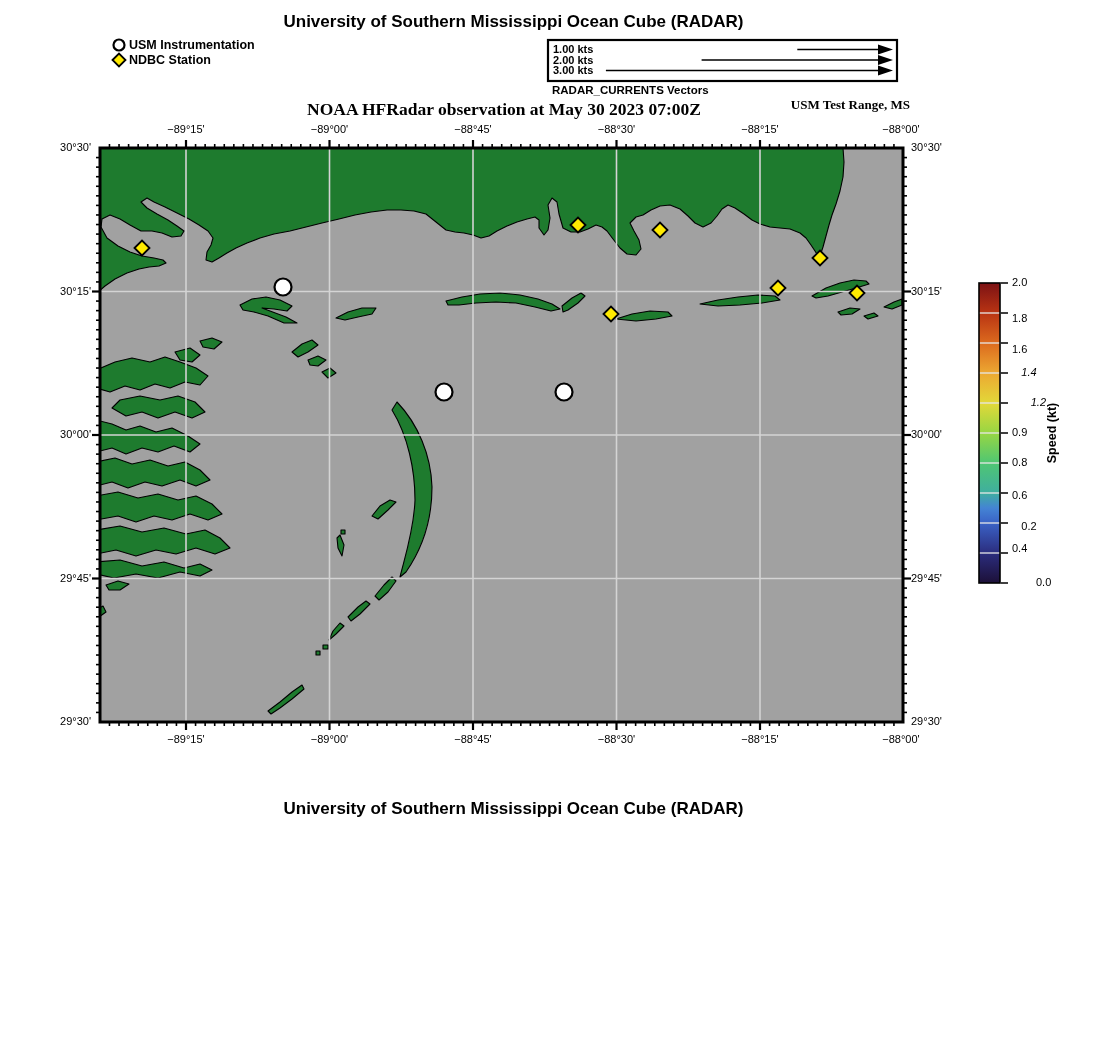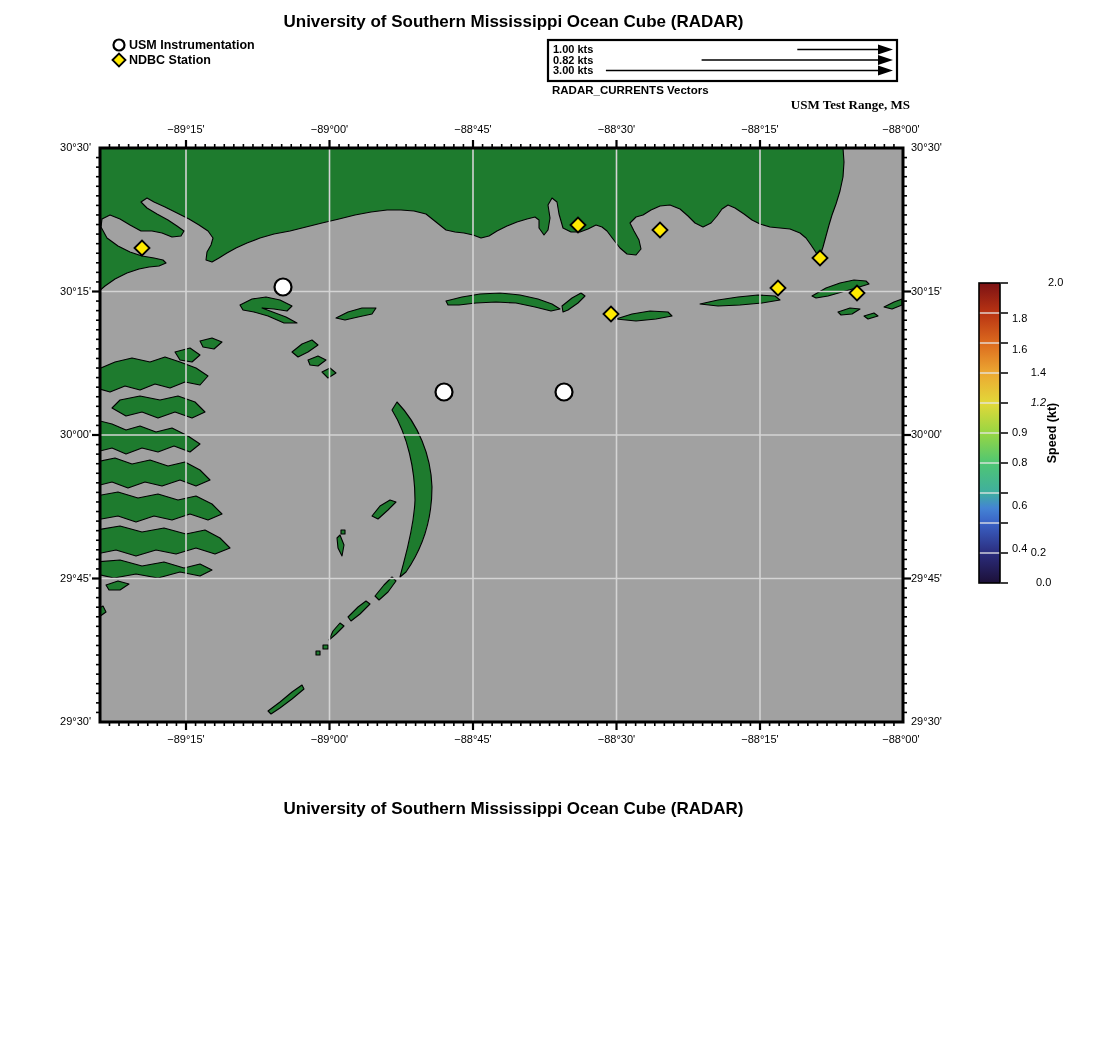--- a/index.html
+++ b/index.html
@@ -448,23 +448,24 @@
         <line x1="1000.8" y1="523" x2="1008" y2="523"></line>
         <line x1="1000.8" y1="553" x2="1008" y2="553"></line>
         <line x1="1000.8" y1="583" x2="1008" y2="583"></line>
       </g>
 </svg>
 
 <div id="title-top" class="t-center">University of Southern Mississippi Ocean Cube (RADAR)</div>
 <div id="legend-usm" class="abs legend-label">USM Instrumentation</div>
 <div id="legend-ndbc" class="abs legend-label">NDBC Station</div>
 <div class="abs vec-label" style="top:44px;">1.00 kts</div>
-<div class="abs vec-label" style="top:54.5px;">0.82 kts</div>
+<div class="abs vec-label" style="top:54.5px;">2.00 kts</div>
 <div class="abs vec-label" style="top:65px;">3.00 kts</div>
 <div id="vec-title" class="abs">RADAR_CURRENTS Vectors</div>
+<div id="subtitle" class="t-center">NOAA HFRadar observation at May 30 2023 07:00Z</div>
 <div id="region-label" class="abs">USM Test Range, MS</div>
 <div id="speed-label" class="abs">Speed (kt)</div>
 <div id="title-bottom" class="t-center">University of Southern Mississippi Ocean Cube (RADAR)</div>
 <div id="overlay">
       <div class="lbl" style="left: 151px; top: 123px; width: 70px; text-align: center;">−89°15'</div>
       <div class="lbl" style="left: 151px; top: 733px; width: 70px; text-align: center;">−89°15'</div>
       <div class="lbl" style="left: 294.5px; top: 123px; width: 70px; text-align: center;">−89°00'</div>
       <div class="lbl" style="left: 294.5px; top: 733px; width: 70px; text-align: center;">−89°00'</div>
       <div class="lbl" style="left: 438px; top: 123px; width: 70px; text-align: center;">−88°45'</div>
       <div class="lbl" style="left: 438px; top: 733px; width: 70px; text-align: center;">−88°45'</div>
@@ -477,26 +478,26 @@
       <div class="lbl" style="left: 33px; top: 141px; width: 58px; text-align: right;">30°30'</div>
       <div class="lbl" style="left: 911px; top: 141px; width: 58px; text-align: left;">30°30'</div>
       <div class="lbl" style="left: 33px; top: 284.5px; width: 58px; text-align: right;">30°15'</div>
       <div class="lbl" style="left: 911px; top: 284.5px; width: 58px; text-align: left;">30°15'</div>
       <div class="lbl" style="left: 33px; top: 428px; width: 58px; text-align: right;">30°00'</div>
       <div class="lbl" style="left: 911px; top: 428px; width: 58px; text-align: left;">30°00'</div>
       <div class="lbl" style="left: 33px; top: 571.5px; width: 58px; text-align: right;">29°45'</div>
       <div class="lbl" style="left: 911px; top: 571.5px; width: 58px; text-align: left;">29°45'</div>
       <div class="lbl" style="left: 33px; top: 715px; width: 58px; text-align: right;">29°30'</div>
       <div class="lbl" style="left: 911px; top: 715px; width: 58px; text-align: left;">29°30'</div>
-      <div class="lbl" style="left: 1012px; top: 276px; width: 34px; text-align: left; margin-left: 36px;">2.0</div>
+      <div class="lbl" style="left: 1012px; top: 276px; width: 34px; text-align: left;">2.0</div>
       <div class="lbl" style="left: 1012px; top: 312px; width: 34px; text-align: left;">1.8</div>
       <div class="lbl" style="left: 1012px; top: 343px; width: 34px; text-align: left;">1.6</div>
-      <div class="lbl" style="left: 1012px; top: 366px; width: 34px; text-align: right;">1.4</div>
+      <div class="lbl" style="left: 1012px; top: 366px; width: 34px; text-align: center; font-style: italic;">1.4</div>
       <div class="lbl" style="left: 1012px; top: 396px; width: 34px; text-align: right; font-style: italic;">1.2</div>
       <div class="lbl" style="left: 1012px; top: 426px; width: 34px; text-align: left;">0.9</div>
       <div class="lbl" style="left: 1012px; top: 456px; width: 34px; text-align: left;">0.8</div>
-      <div class="lbl" style="left: 1012px; top: 499px; width: 34px; text-align: left;">0.6</div>
+      <div class="lbl" style="left: 1012px; top: 489px; width: 34px; text-align: left;">0.6</div>
       <div class="lbl" style="left: 1012px; top: 516px; width: 34px; text-align: left; margin-top: 26px;">0.4</div>
-      <div class="lbl" style="left: 1012px; top: 546px; width: 34px; text-align: right;">0.2</div>
+      <div class="lbl" style="left: 1012px; top: 520px; width: 34px; text-align: center;">0.2</div>
       <div class="lbl" style="left: 1012px; top: 576px; width: 34px; text-align: left; padding-left: 24px;">0.0</div>
     </div>
 
 </div>
 
 </body></html>

